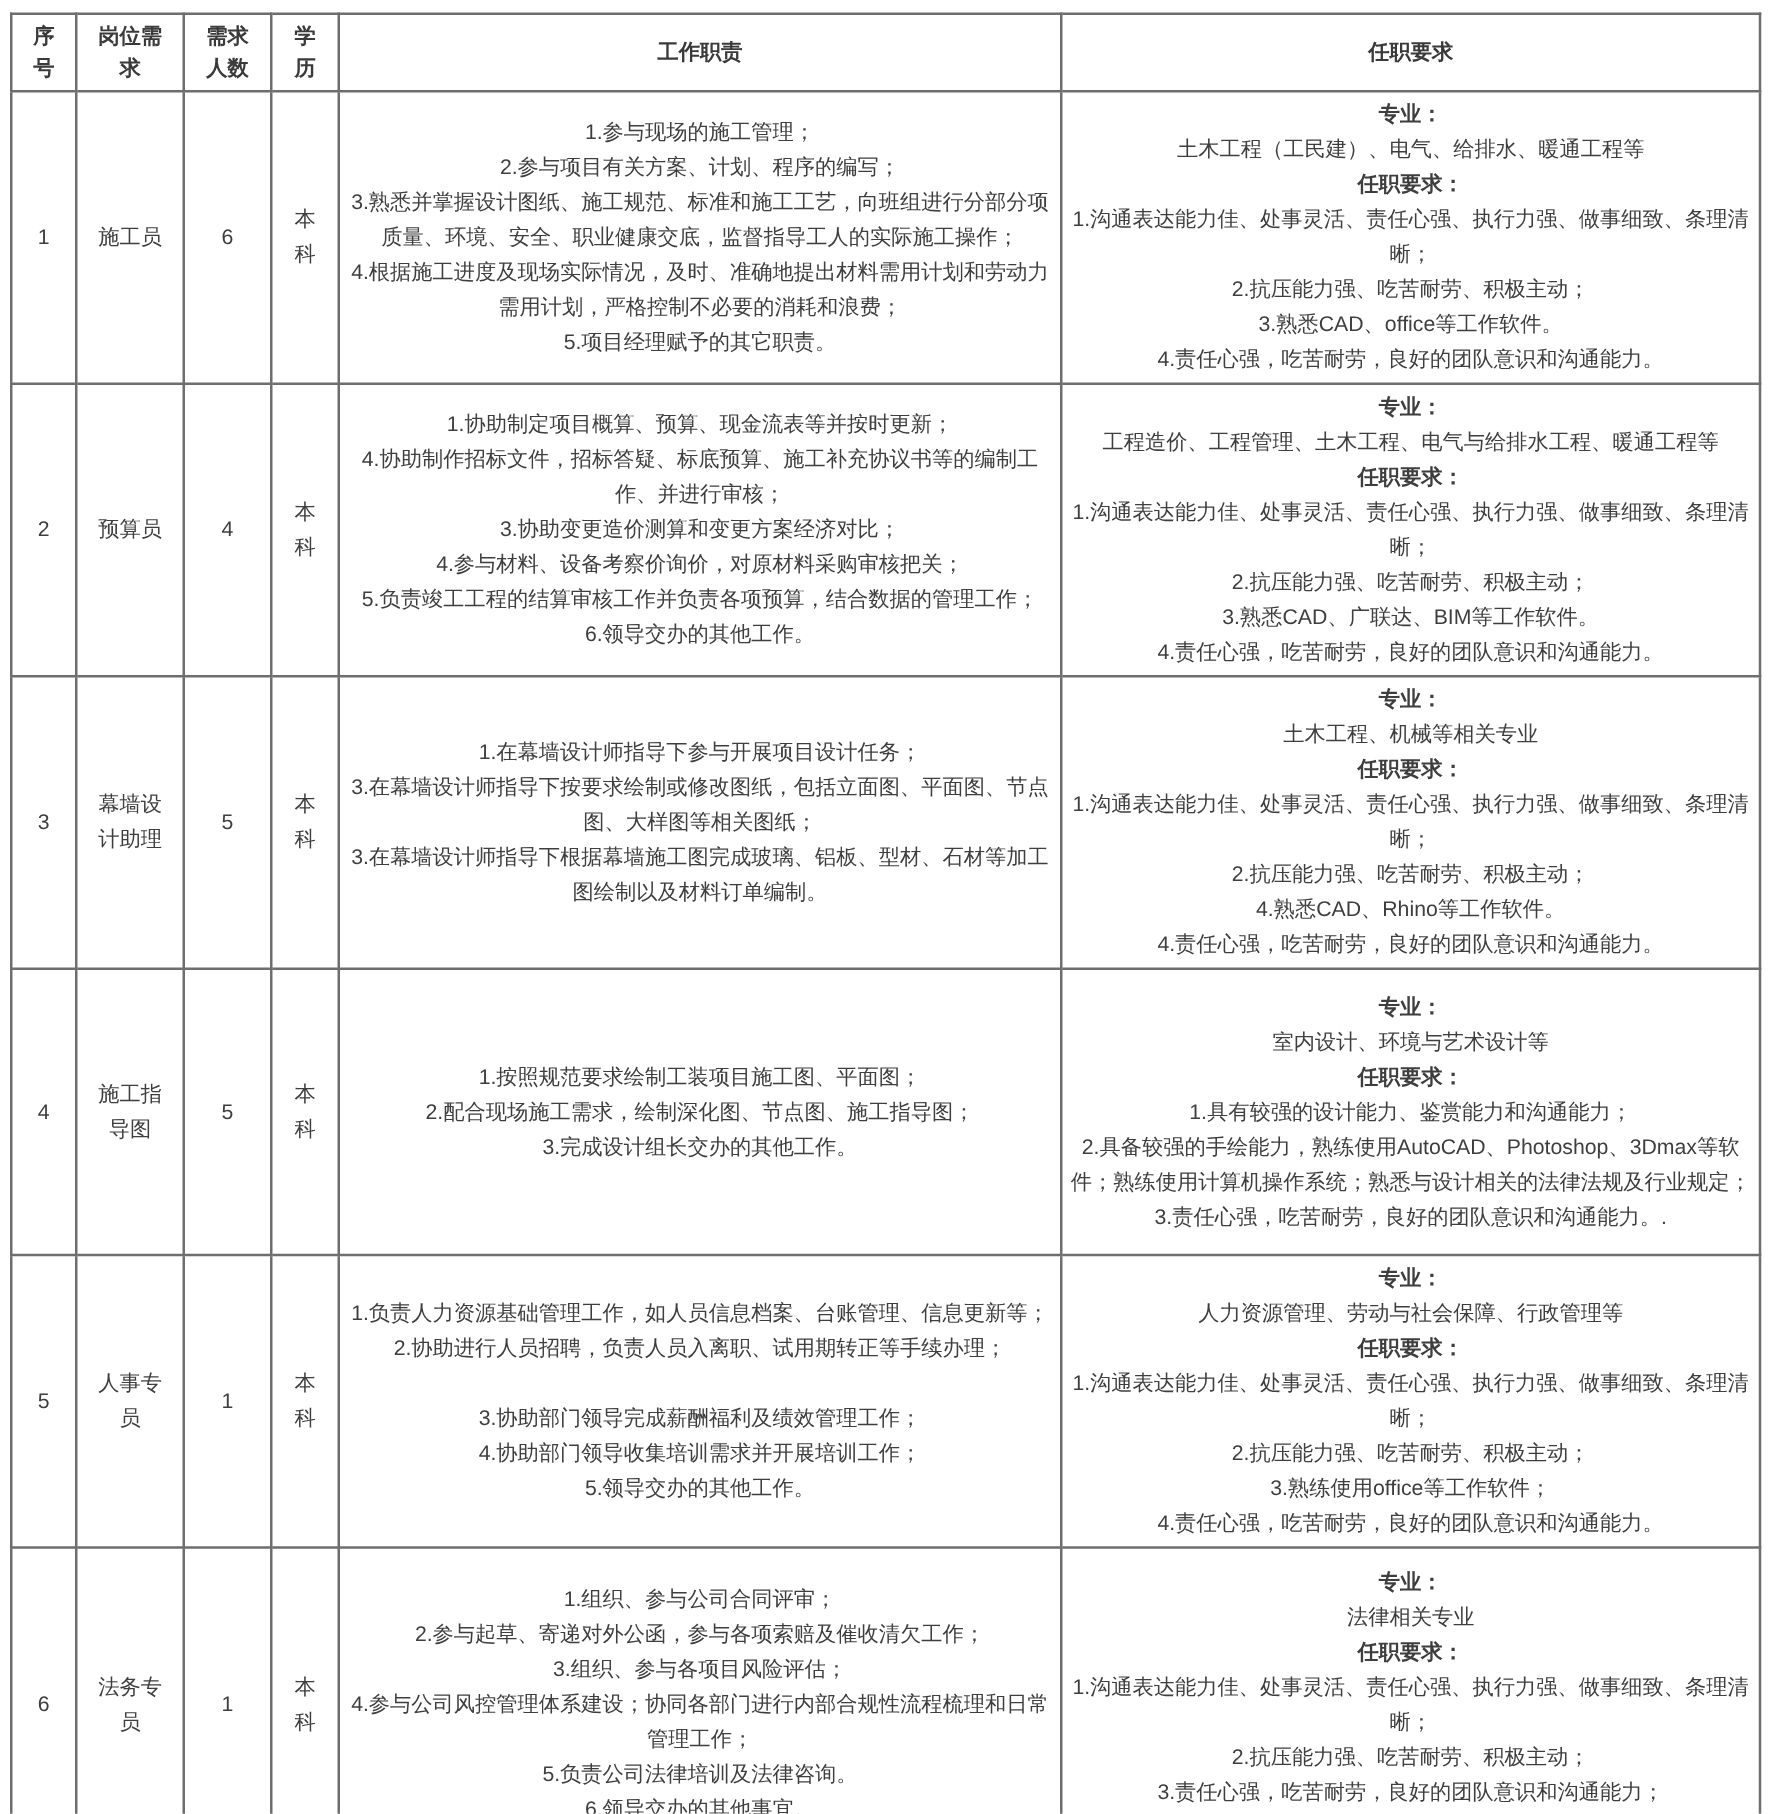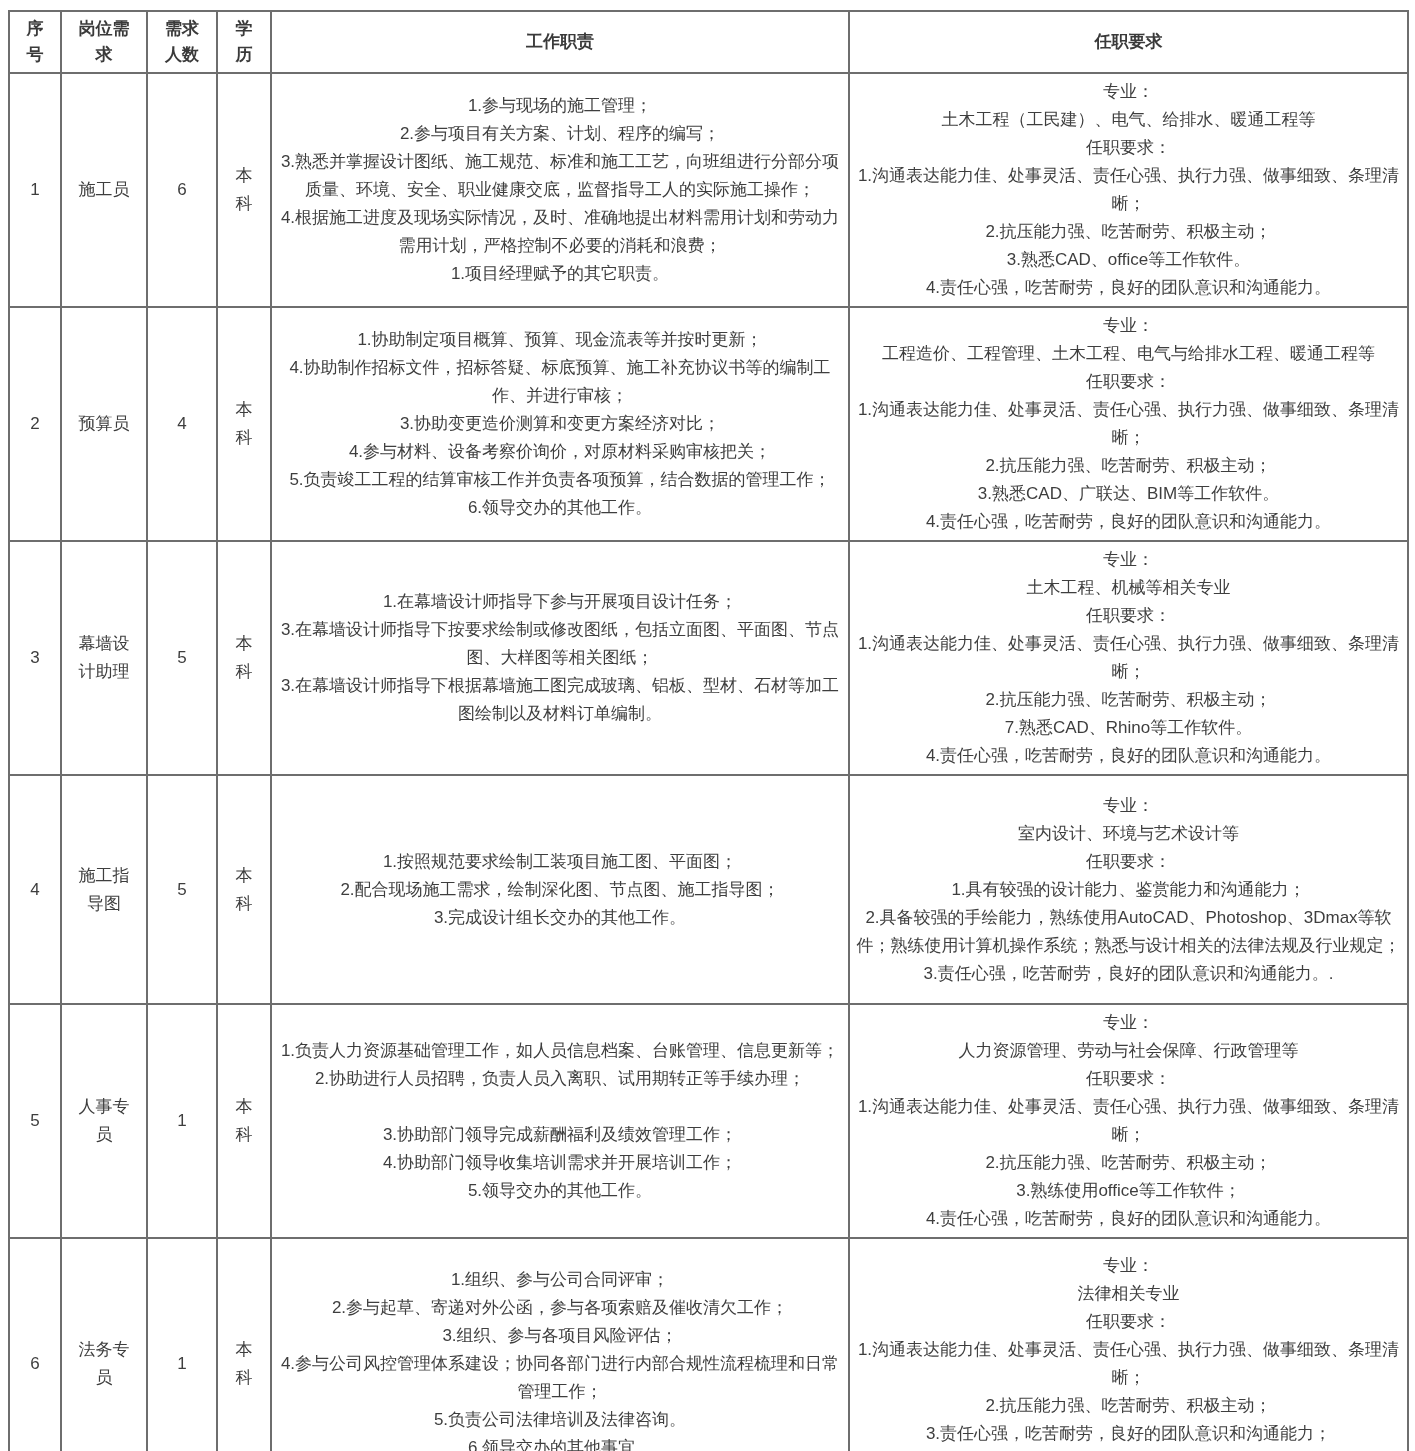--- a/index.html
+++ b/index.html
@@ -30,21 +30,21 @@
     font-weight: bold;
     white-space: pre-line;
     line-height: 26px;
     height: 62px;
     color: #3a3a3a;
   }
   td.col-pos { padding: 0 11px; }
   td.col-edu { padding: 2px 12px; }
   td.col-duties, td.col-req { padding: 4px 6px; }
   .line { text-align: center; }
-  .bold { font-weight: normal; }
+  .bold { font-weight: bold; }
   tbody tr:nth-child(1) { height: 218px; }
   tbody tr:nth-child(2) { height: 225px; }
   tbody tr:nth-child(3) { height: 226px; }
   tbody tr:nth-child(4) { height: 229px; }
   tbody tr:nth-child(5) { height: 220px; }
   tbody tr:nth-child(6) { height: 252px; }
 </style>
 </head>
 <body>
 
@@ -76,21 +76,21 @@
         <tr>
     <td class="col-no">1</td>
     <td class="col-pos">施工员</td>
     <td class="col-count">6</td>
     <td class="col-edu">本科</td>
     <td class="col-duties">
             <div class="line">1.参与现场的施工管理；</div>
             <div class="line">2.参与项目有关方案、计划、程序的编写；</div>
             <div class="line">3.熟悉并掌握设计图纸、施工规范、标准和施工工艺，向班组进行分部分项质量、环境、安全、职业健康交底，监督指导工人的实际施工操作；</div>
             <div class="line">4.根据施工进度及现场实际情况，及时、准确地提出材料需用计划和劳动力需用计划，严格控制不必要的消耗和浪费；</div>
-            <div class="line">1.项目经理赋予的其它职责。</div>
+            <div class="line">5.项目经理赋予的其它职责。</div>
           </td>
     <td class="col-req">
             <div class="line bold">专业：</div>
             <div class="line">土木工程（工民建）、电气、给排水、暖通工程等</div>
             <div class="line bold">任职要求：</div>
             <div class="line">1.沟通表达能力佳、处事灵活、责任心强、执行力强、做事细致、条理清晰；</div>
             <div class="line">2.抗压能力强、吃苦耐劳、积极主动；</div>
             <div class="line">3.熟悉CAD、office等工作软件。</div>
             <div class="line">4.责任心强，吃苦耐劳，良好的团队意识和沟通能力。</div>
           </td>
@@ -127,21 +127,21 @@
             <div class="line">1.在幕墙设计师指导下参与开展项目设计任务；</div>
             <div class="line">3.在幕墙设计师指导下按要求绘制或修改图纸，包括立面图、平面图、节点图、大样图等相关图纸；</div>
             <div class="line">3.在幕墙设计师指导下根据幕墙施工图完成玻璃、铝板、型材、石材等加工图绘制以及材料订单编制。</div>
           </td>
     <td class="col-req">
             <div class="line bold">专业：</div>
             <div class="line">土木工程、机械等相关专业</div>
             <div class="line bold">任职要求：</div>
             <div class="line">1.沟通表达能力佳、处事灵活、责任心强、执行力强、做事细致、条理清晰；</div>
             <div class="line">2.抗压能力强、吃苦耐劳、积极主动；</div>
-            <div class="line">7.熟悉CAD、Rhino等工作软件。</div>
+            <div class="line">4.熟悉CAD、Rhino等工作软件。</div>
             <div class="line">4.责任心强，吃苦耐劳，良好的团队意识和沟通能力。</div>
           </td>
   </tr>
         <tr>
     <td class="col-no">4</td>
     <td class="col-pos">施工指导图</td>
     <td class="col-count">5</td>
     <td class="col-edu">本科</td>
     <td class="col-duties">
             <div class="line">1.按照规范要求绘制工装项目施工图、平面图；</div>

